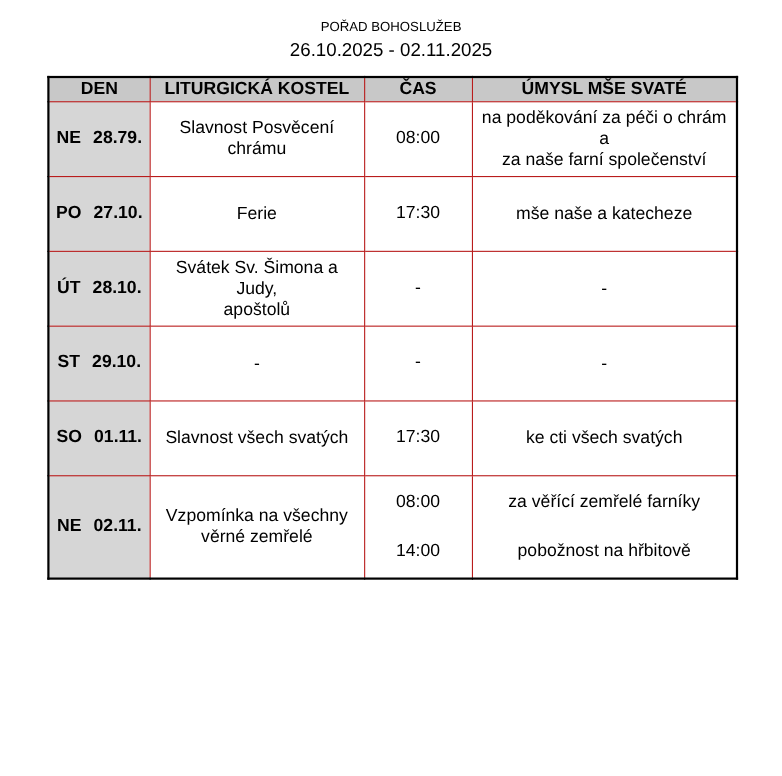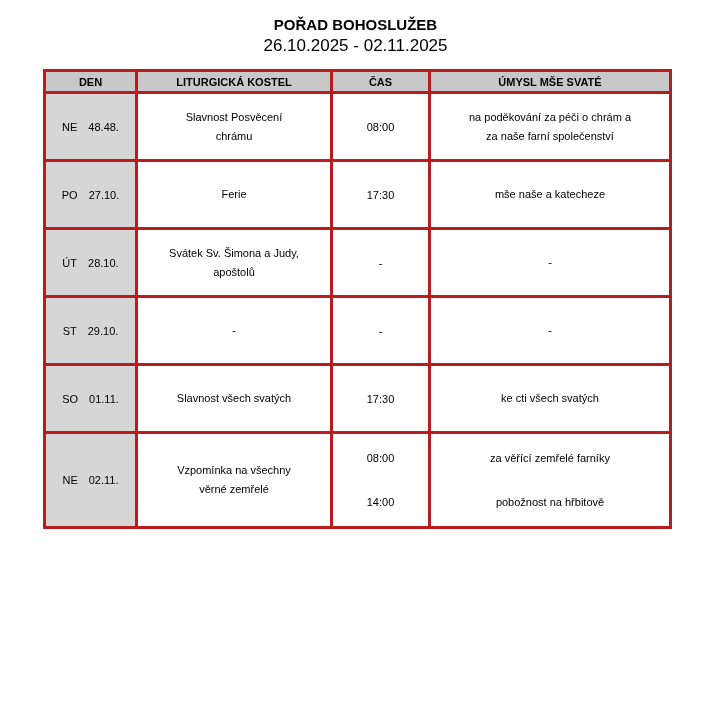--- a/index.html
+++ b/index.html
@@ -14,57 +14,57 @@
     height: 705px;
     background: #ffffff;
     box-sizing: border-box;
     padding-top: 14px;
   }
   .titles {
     text-align: center;
     line-height: 21px;
   }
   .title-main, .title-sub {
-    font-size: 15px;
-    font-weight: bold;
+    font-size: 12px;
+    font-weight: normal;
   }
   .title-date {
     font-size: 17px;
     font-weight: normal;
   }
   table.schedule {
     margin-left: 43px;
     margin-top: 13px;
     width: 626px;
     border-collapse: collapse;
     table-layout: fixed;
     border: 2px solid #000000;
   }
   col.c-den  { width: 92px; }
   col.c-osl  { width: 195px; }
   col.c-cas  { width: 98px; }
   col.c-umy  { width: 241px; }
   th, td {
-    border: 3px solid #b91c1c;
-    font-size: 11px;
+    border: 1px solid #b91c1c;
+    font-size: 16px;
     text-align: center;
     vertical-align: middle;
     padding: 0 6px;
     box-sizing: border-box;
   }
   thead th {
     height: 22px;
     background: var(--header-bg, #c8c8c8);
     font-weight: bold;
   }
   tbody tr { height: 68px; }
   tbody tr.tall { height: 92px; }
   td.day-cell {
     background: var(--day-bg, #d6d6d6);
-    font-weight: normal;
+    font-weight: bold;
     margin-left: 44px;
   }
   .day-wrap {
     display: flex;
     justify-content: center;
     gap: 11px;
     white-space: nowrap;
   }
   td.celebration-cell,
   td.intention-cell {
@@ -107,21 +107,21 @@
         <th>LITURGICKÁ KOSTEL</th>
         <th>ČAS</th>
         <th>ÚMYSL MŠE SVATÉ</th>
       </tr>
     </thead>
     <tbody>
         <tr>
           <td class="day-cell">
             <div class="day-wrap">
               <span>NE</span>
-              <span>48.48.</span>
+              <span>28.79.</span>
             </div>
           </td>
           <td class="celebration-cell">Slavnost Posvěcení
 chrámu</td>
           <td class="time-cell">08:00</td>
           <td class="intention-cell">na poděkování za péči o chrám a
 za naše farní společenství</td>
         </tr>
         <tr>
           <td class="day-cell">

